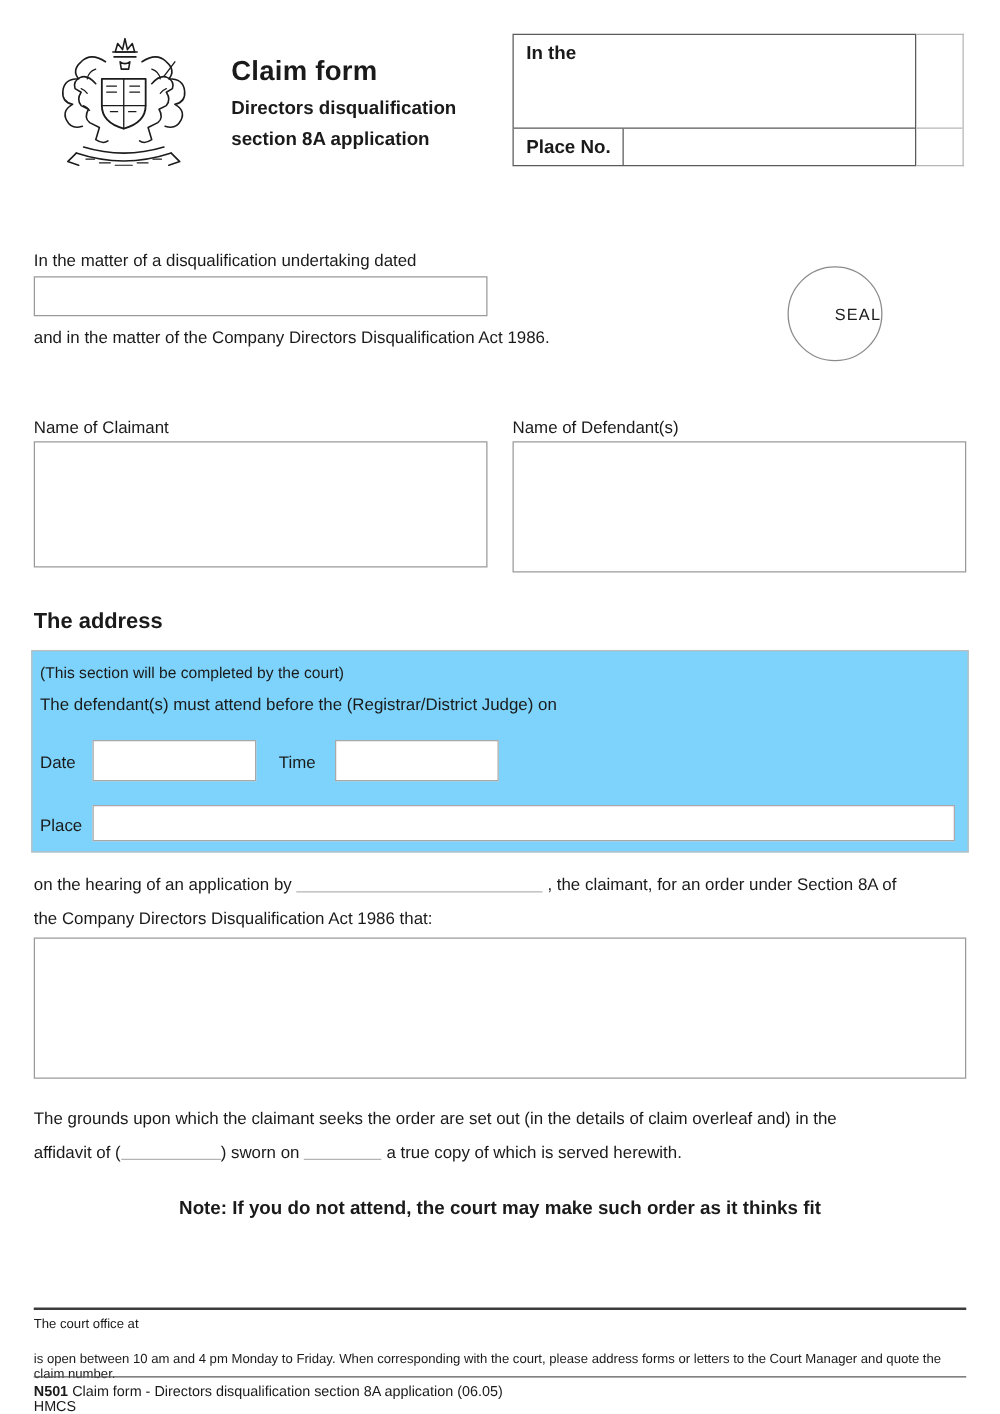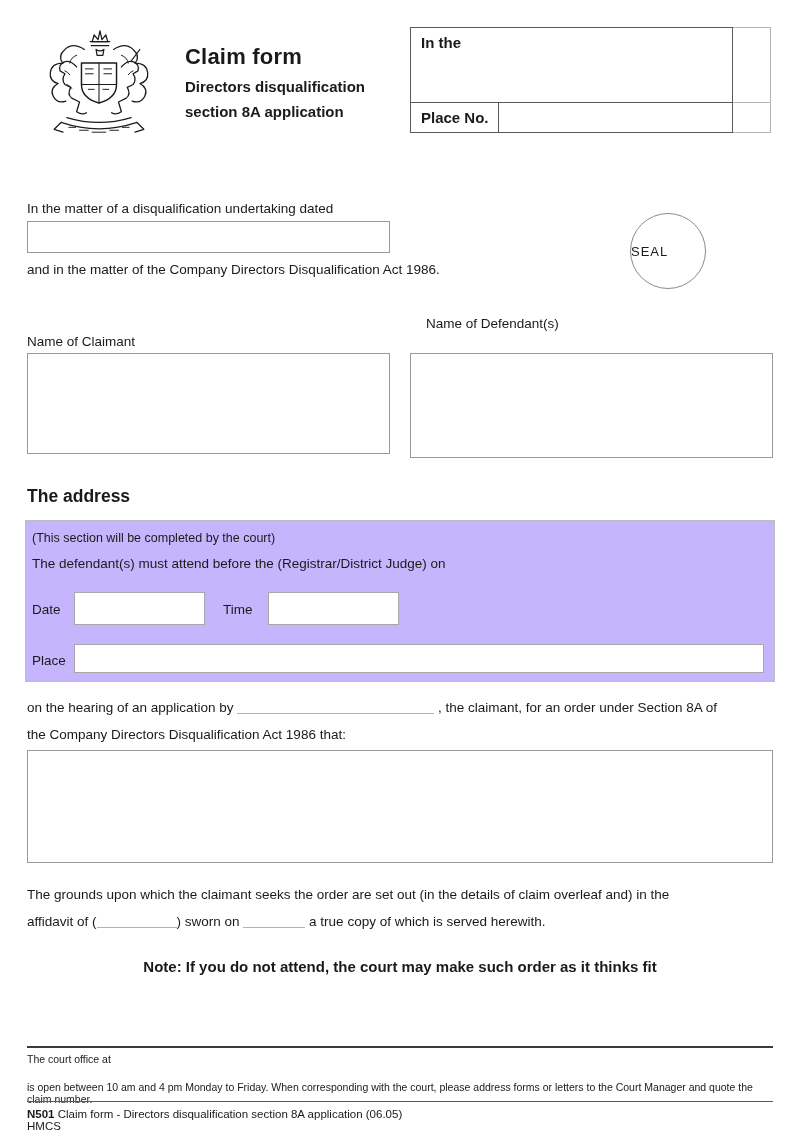--- a/index.html
+++ b/index.html
@@ -18,23 +18,23 @@
   .court-box{left:410px;top:27px;width:323px;height:106px;border:1px solid #5a5a5a;box-sizing:border-box;background:#fff;}
   .court-box .row-inthe{height:75px;border-bottom:1px solid #5a5a5a;box-sizing:border-box;padding:6px 10px;}
   .court-box .row-claim{height:29px;display:flex;}
   .court-box .claim-label{width:88px;border-right:1px solid #5a5a5a;box-sizing:border-box;display:flex;align-items:center;padding-left:10px;}
   .court-box .claim-value{flex:1;}
   .bold15{font-size:15px;font-weight:bold;}
   .side-col{left:733px;top:27px;width:38px;height:106px;border:1px solid #b5b5b5;border-left:none;box-sizing:border-box;}
   .side-col .seg1{height:75px;border-bottom:1px solid #b5b5b5;box-sizing:border-box;}
   
   .seal{left:630px;top:213px;width:74px;height:74px;border:1px solid #8a8a8a;border-radius:50%;
-        display:flex;align-items:center;justify-content:flex-start;font-size:13px;letter-spacing:1px;background:#fff;}
+        display:flex;align-items:center;justify-content:flex-end;font-size:13px;letter-spacing:1px;background:#fff;}
   
-  .hearing-panel{left:25px;top:520px;width:750px;height:162px;background:#c4b5fd;border:1px solid #bdbdbd;box-sizing:border-box;}
+  .hearing-panel{left:25px;top:520px;width:750px;height:162px;background:#7dd3fc;border:1px solid #bdbdbd;box-sizing:border-box;}
   .panel-input{position:absolute;background:#fff;border:1px solid #a8a8a8;box-sizing:border-box;}
   
   .blank{display:inline-block;border-bottom:1px solid #b4b4b4;height:14px;vertical-align:-2px;}
   
   .section-h{font-size:17.5px;font-weight:bold;}
   .note-line{font-size:15px;font-weight:bold;text-align:center;}
   .small{font-size:10.5px;}
   .footer-code-row{font-size:11.5px;display:flex;justify-content:space-between;}
   .thick-rule{border-top:2px solid #3c3c3c;}
   .thin-rule{border-top:1px solid #5a5a5a;}
@@ -97,21 +97,21 @@
 
   <div class="abs t" style="left:27px;top:200px;">In the matter of a disqualification undertaking dated</div>
   <div class="abs field-box t" style="left:27px;top:221px;width:363px;height:32px;padding:3px 6px;"></div>
   <div class="abs t" style="left:27px;top:261px;">and in the matter of the Company Directors Disqualification Act 1986.</div>
 
   <div class="abs seal">
     <span>SEAL</span>
   </div>
 
   <div class="abs t" style="left:27px;top:333px;">Name of Claimant</div>
-  <div class="abs t" style="left:410px;top:315px;margin-left:16px;">Name of Defendant(s)</div>
+  <div class="abs t" style="left:410px;top:333px;">Name of Defendant(s)</div>
   <div class="abs field-box t" style="left:27px;top:353px;width:363px;height:101px;padding:4px 6px;"></div>
   <div class="abs field-box t" style="left:410px;top:353px;width:363px;height:105px;padding:4px 6px;"></div>
 
   <div class="abs section-h" style="left:27px;top:486px;">The address</div>
 
   <div class="abs hearing-panel">
     <div class="abs" style="left:6px;top:10px;font-size:12.5px;">(This section will be completed by the court)</div>
     <div class="abs t" style="left:6px;top:34px;">The defendant(s) must attend before the (Registrar/District Judge) on</div>
 
     <div class="abs t" style="left:6px;top:80px;">Date</div>

